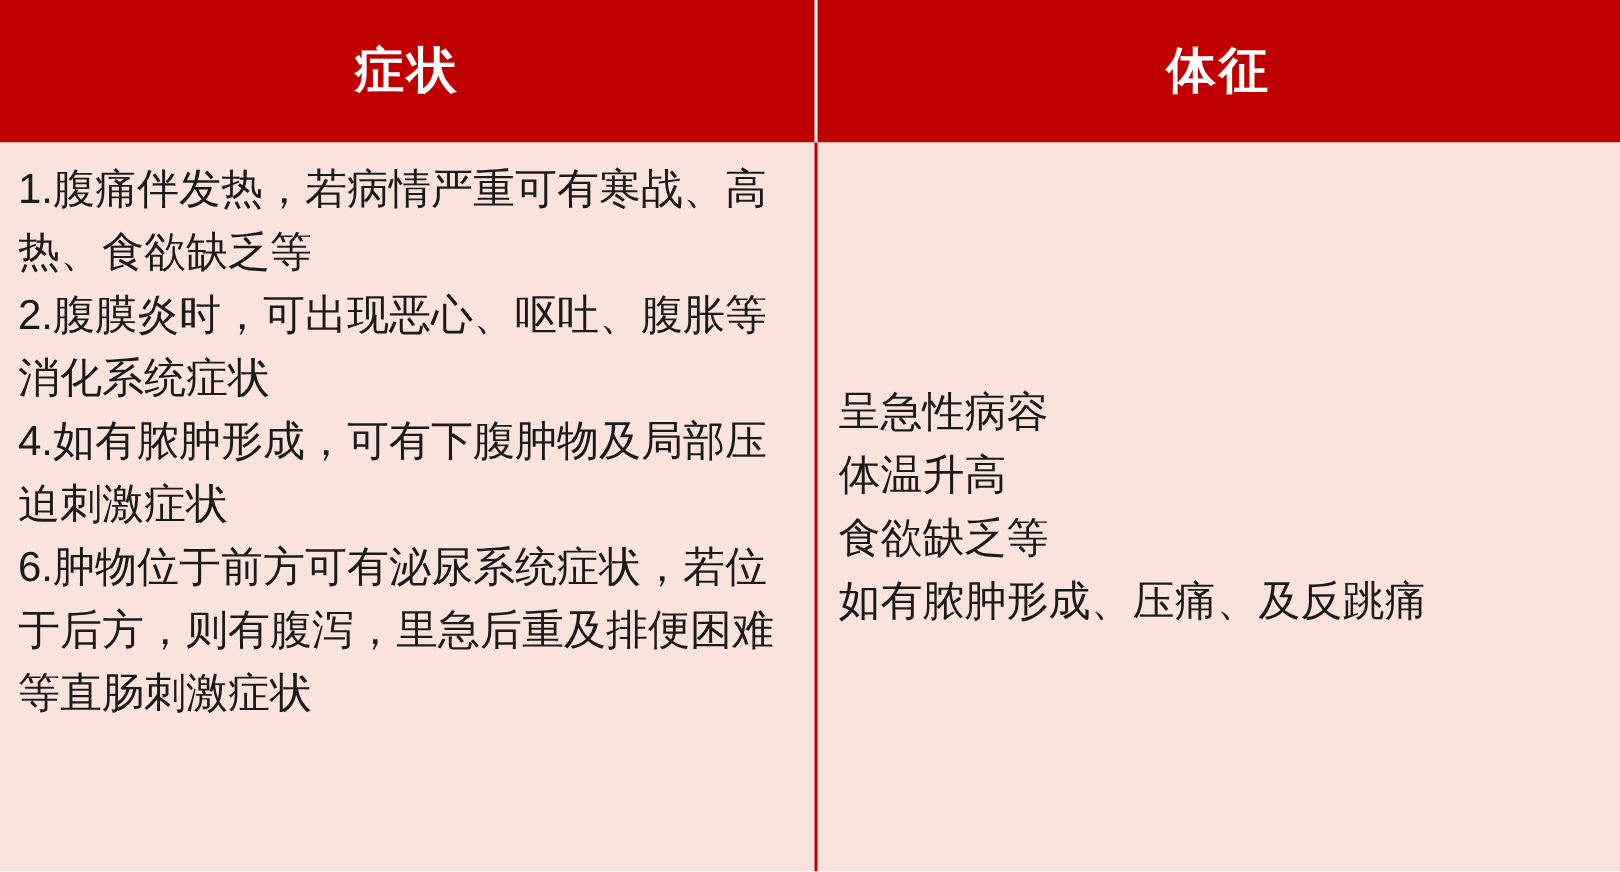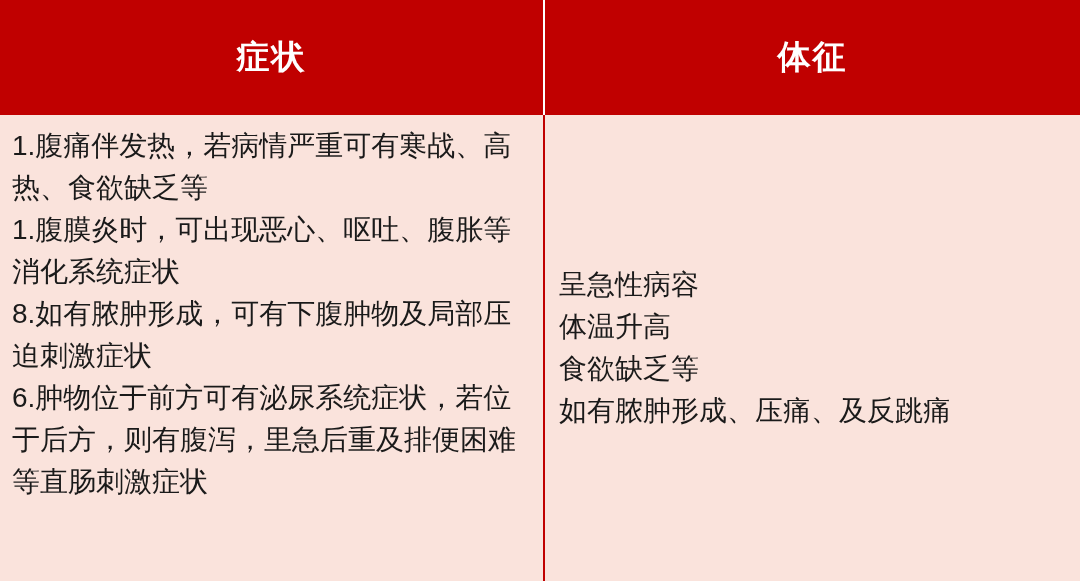--- a/index.html
+++ b/index.html
@@ -26,21 +26,21 @@
     height: 581px;
   }
   table.sym-table col.c1 { width: 544px; }
   table.sym-table col.c2 { width: 536px; }
 
   thead th {
     background: #c00000;
     color: #ffffff;
     font-size: 33px;
     font-weight: bold;
-    height: 115px;
+    height: 95px;
     text-align: center;
     vertical-align: middle;
     padding: 0;
     border: none;
     letter-spacing: 2px;
   }
   thead th.left-head {
     border-right: 2px solid #ffffff;
   }
   tbody td {
@@ -84,22 +84,22 @@
       <tr>
         <th class="left-head">症状</th>
         <th class="right-head">体征</th>
       </tr>
     </thead>
     <tbody>
       <tr>
         <td class="left-cell">
           <span class="left-text">
               <span class="para">1.腹痛伴发热，若病情严重可有寒战、高热、食欲缺乏等</span>
-              <span class="para">1.腹膜炎时，可出现恶心、呕吐、腹胀等消化系统症状</span>
-              <span class="para">8.如有脓肿形成，可有下腹肿物及局部压迫刺激症状</span>
+              <span class="para">2.腹膜炎时，可出现恶心、呕吐、腹胀等消化系统症状</span>
+              <span class="para">4.如有脓肿形成，可有下腹肿物及局部压迫刺激症状</span>
               <span class="para">6.肿物位于前方可有泌尿系统症状，若位于后方，则有腹泻，里急后重及排便困难等直肠刺激症状</span>
             </span>
         </td>
         <td class="right-cell">
           <span class="right-text">
               <span class="para">呈急性病容</span>
               <span class="para">体温升高</span>
               <span class="para">食欲缺乏等</span>
               <span class="para">如有脓肿形成、压痛、及反跳痛</span>
             </span>

